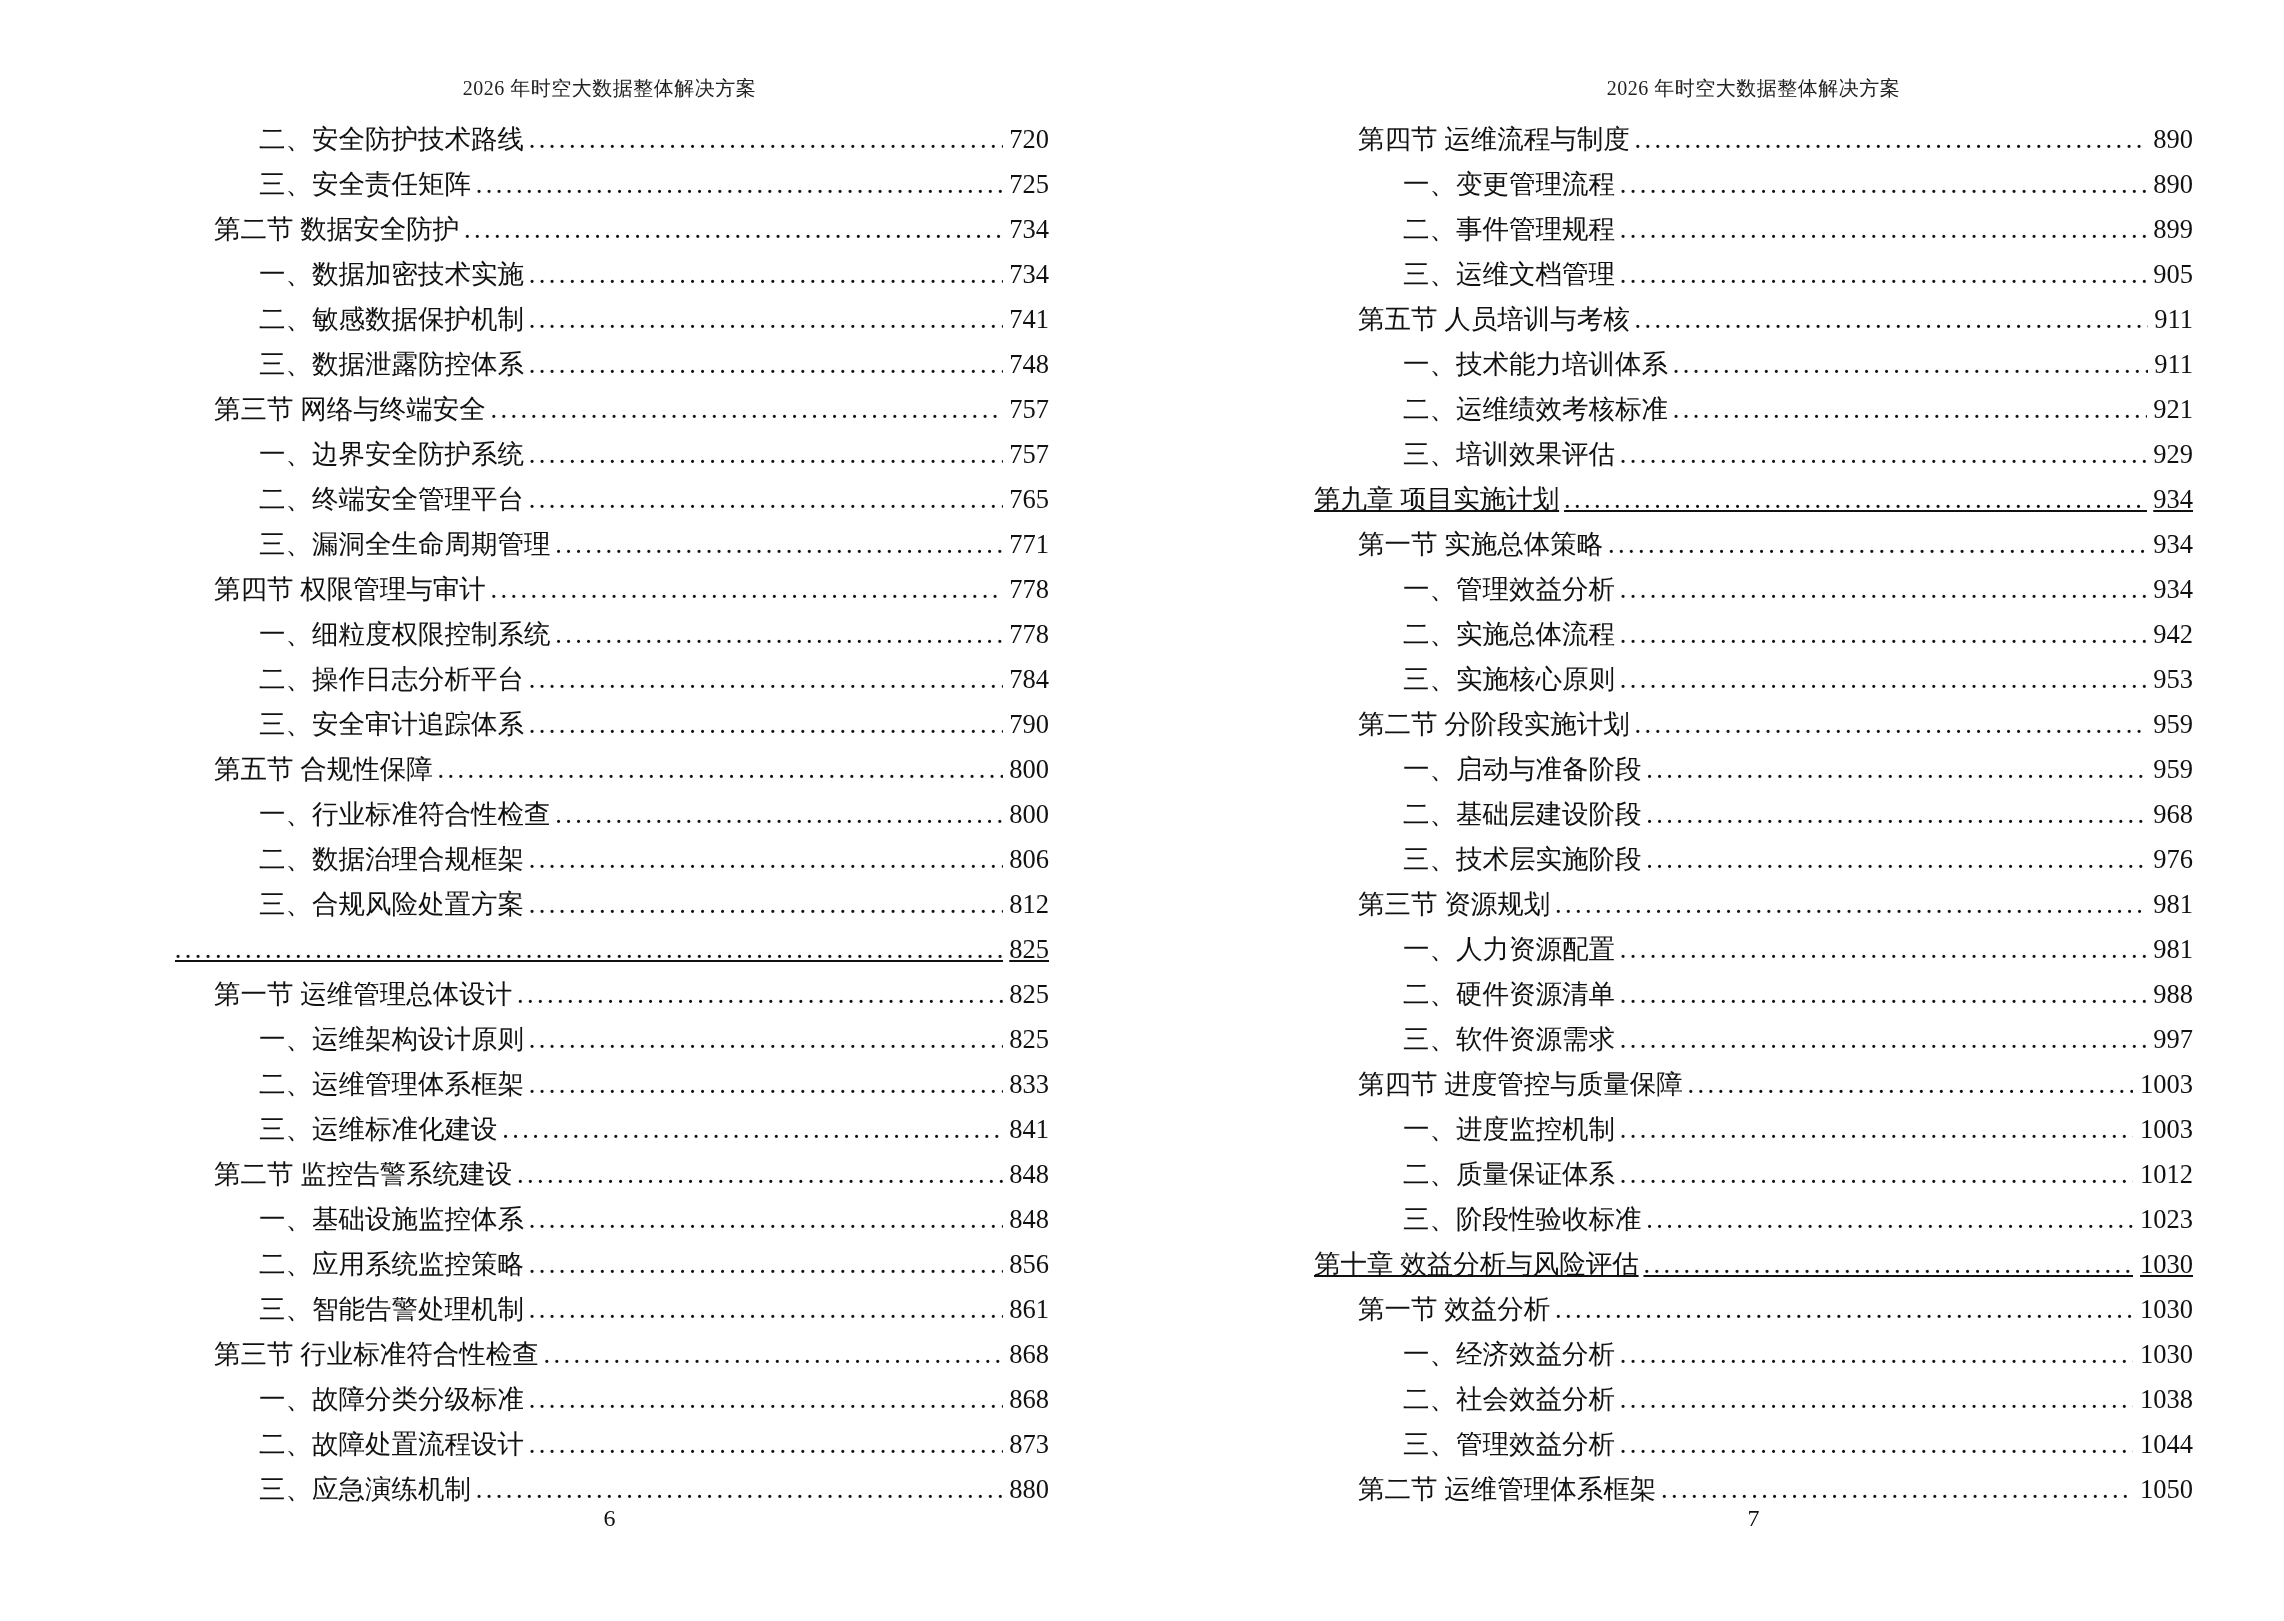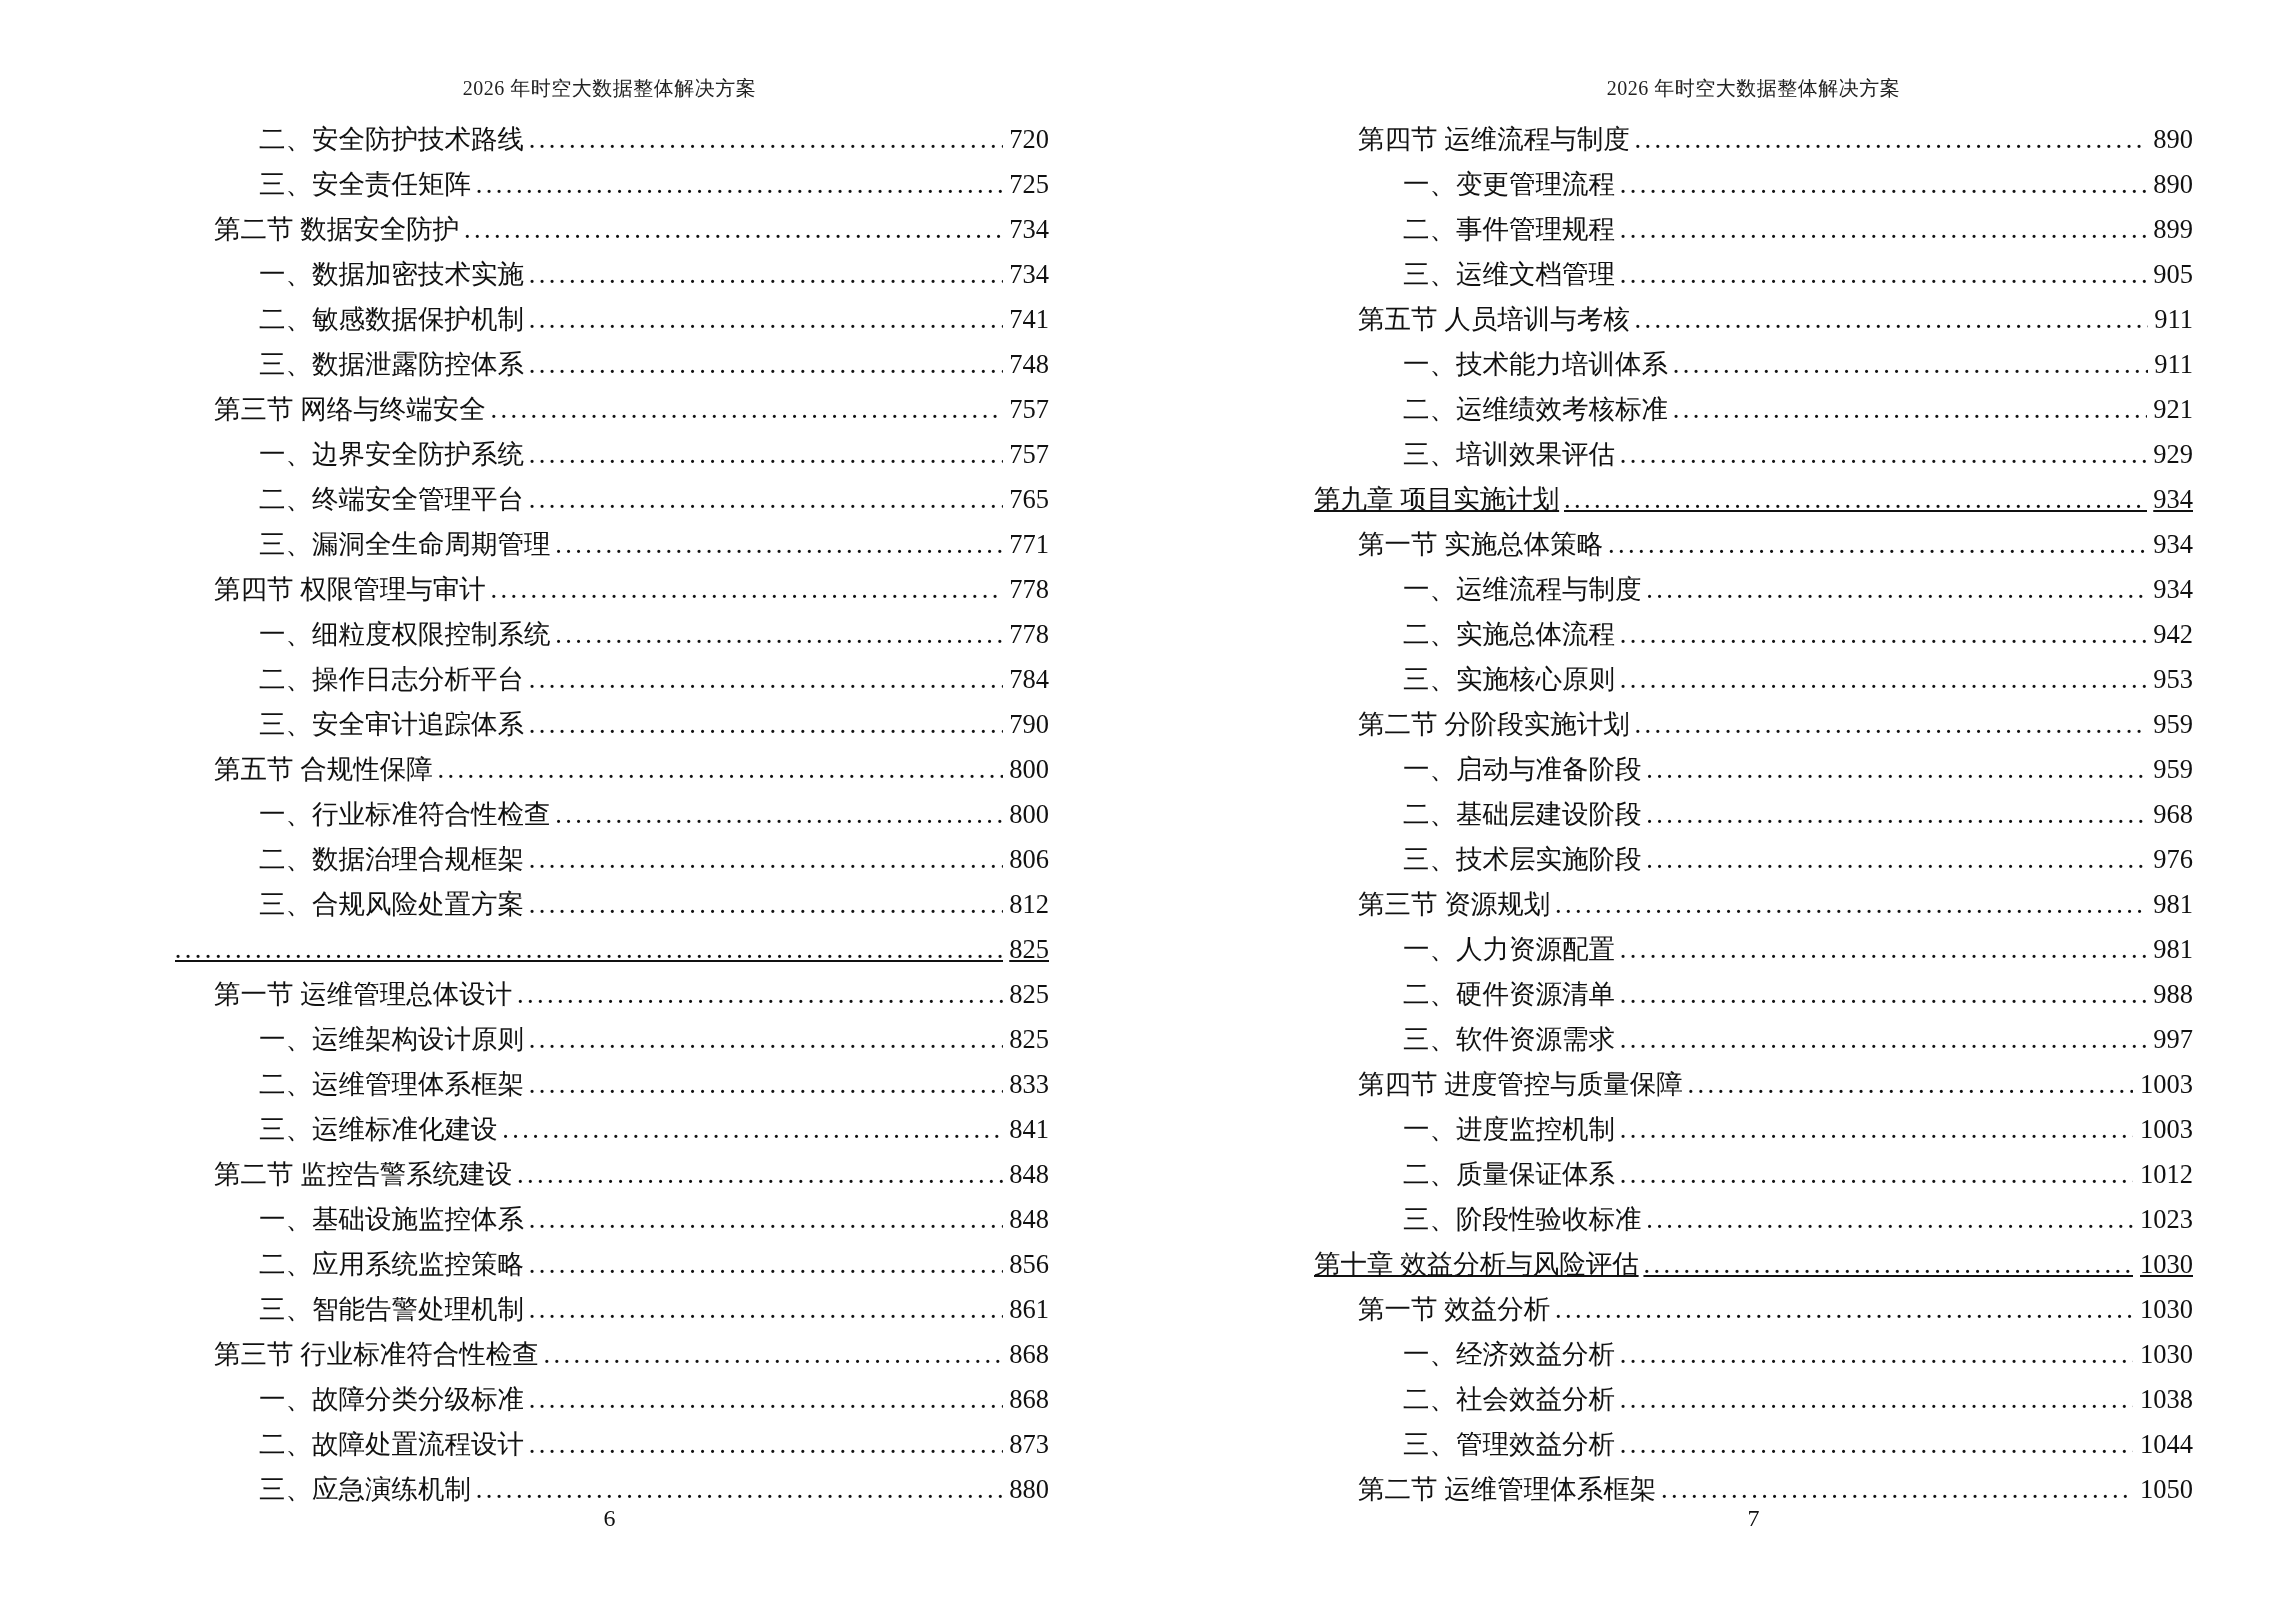--- a/index.html
+++ b/index.html
@@ -284,21 +284,21 @@
     <span class="t">第九章 项目实施计划</span>
     <span class="dots">................................................................................................................................................................................................................................................</span>
     <span class="pg">934</span>
   </div>
       <div class="row lvl2">
     <span class="t">第一节 实施总体策略</span>
     <span class="dots">................................................................................................................................................................................................................................................</span>
     <span class="pg">934</span>
   </div>
       <div class="row lvl3">
-    <span class="t">一、运维流程与制度</span>
+    <span class="t">一、管理效益分析</span>
     <span class="dots">................................................................................................................................................................................................................................................</span>
     <span class="pg">934</span>
   </div>
       <div class="row lvl3">
     <span class="t">二、实施总体流程</span>
     <span class="dots">................................................................................................................................................................................................................................................</span>
     <span class="pg">942</span>
   </div>
       <div class="row lvl3">
     <span class="t">三、实施核心原则</span>

